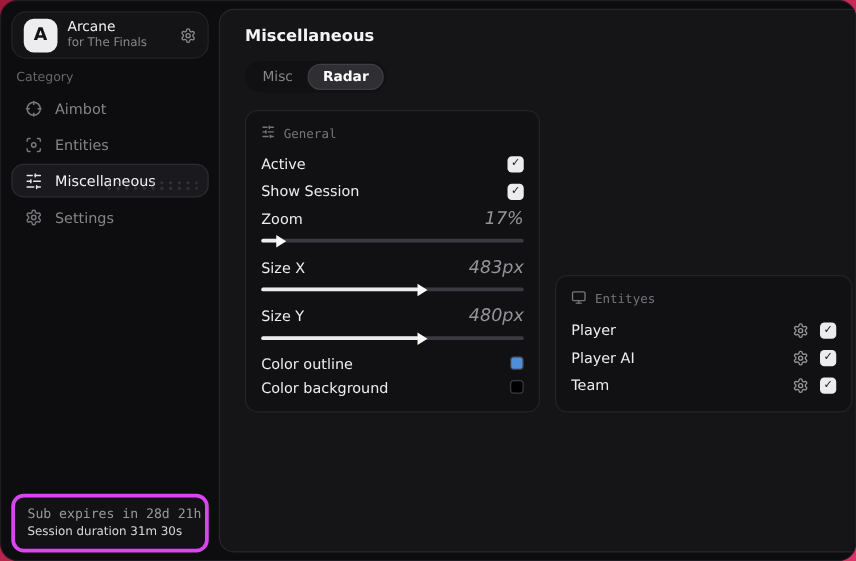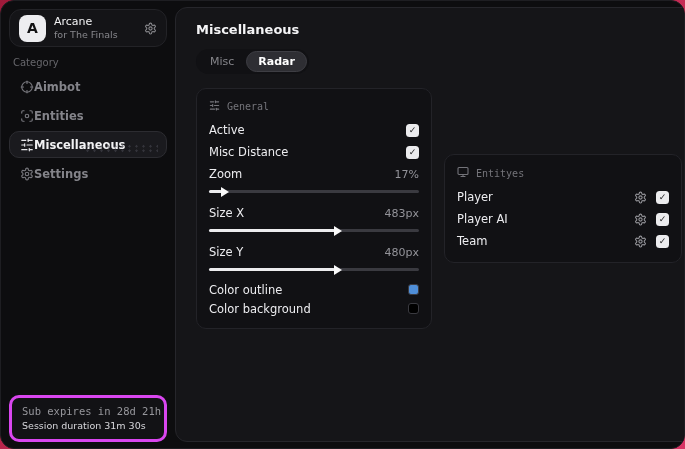--- a/index.html
+++ b/index.html
@@ -29,23 +29,23 @@
     color:#121214; font-weight:bold; font-size:14px;
     display:flex; align-items:center; justify-content:center; flex:none;
   }
   .brand-text { line-height:1.25; }
   .brand-title { font-size:11px; font-weight:normal; color:#f2f2f4; }
   .brand-sub { font-size:9.5px; color:#87878c; }
   .brand-gear { margin-left:auto; color:#8a8a8e; display:flex; }
   .category { font-size:10px; color:#66666b; margin:10px 0 5px 12px; }
   .nav { display:flex; flex-direction:column; gap:2px; padding:0 8px; }
   .nav-item {
-    display:flex; align-items:center; height:27px; padding:0 10px;
+    display:flex; align-items:center; gap:10px; height:27px; padding:0 10px;
     border-radius:10px; color:#84848a; font-size:11.5px;
-    border:1px solid transparent; cursor:pointer;font-weight:bold;
+    border:1px solid transparent; cursor:pointer;
   }
   .nav-item .nicon { display:flex; color:#77777d; }
   .nav-item.active { background:#1a1a1e; border-color:#2c2c31; color:#f2f2f4; position:relative; overflow:hidden; }
   .nav-item.active .nicon { color:#e8e8ec; }
   .nav-item.active::after {
     content:""; position:absolute; right:8px; bottom:4px; width:74px; height:9px;
     background-image:radial-gradient(circle,#4a4a52 1px,transparent 1.3px);
     background-size:7px 4.5px; opacity:.55;
   }
   .sub-card {
@@ -58,33 +58,33 @@
   
   .main {
     flex:1; margin:6px 6px 6px 0;
     background:#151518; border:1px solid #26262b; border-radius:12px;
     padding:14px 20px;
   }
   .page-title { font-size:13px; font-weight:bold; color:#f4f4f6; }
   .tabs { display:inline-flex; align-items:center; background:#111114; border-radius:999px; padding:2px; margin-top:12px; }
   .tab { padding:3px 11px; font-size:11px; color:#85858a; border-radius:999px; border:1px solid transparent; cursor:pointer; }
   .tab.active { background:#2e2e33; border-color:#3e3e44; color:#ffffff; font-weight:bold; }
-  .panels { display:flex; gap:12px; margin-top:14px; align-items:center; }
+  .panels { display:flex; gap:12px; margin-top:14px; align-items:flex-end; }
   .panel { background:#111114; border:1px solid #232328; border-radius:10px; padding:9px 12px 10px; }
   .panel-general { width:236px; }
   .panel-entities { width:238px; }
   .panel-head {
     display:flex; align-items:center; gap:7px; margin:2px 0 6px;
     color:#74747a; font-family:"DejaVu Sans Mono","Liberation Mono",monospace; font-size:10px;
   }
   .panel-head svg { flex:none; }
   .row { display:flex; align-items:center; justify-content:space-between; height:22px; }
   .row.compact { height:19px; }
   .row-label { font-size:11.5px; color:#ededf0; }
-  .row-value { font-size:11px; color:#94949a; }
+  .row-value { font-size:14px; color:#94949a;font-style:italic; }
   .checkbox {
     width:13px; height:13px; background:#ececee; border-radius:3.5px;
     display:flex; align-items:center; justify-content:center;
     font-size:9px; color:#1a1a1c; font-weight:bold; cursor:pointer; flex:none;
   }
   .slider { position:relative; height:3px; background:#3a3a40; border-radius:2px; margin:5px 0 9px; cursor:pointer; }
   .slider-fill { position:absolute; left:0; top:0; height:3px; background:#ececee; border-radius:2px; }
   .slider-fill::after {
     content:""; position:absolute; right:-7px; top:-3.5px;
     border-left:8px solid #fafafa; border-top:5px solid transparent; border-bottom:5px solid transparent;
@@ -202,21 +202,21 @@
           </span>
           <span>General</span>
         </div>
 
         <div class="row">
           <span class="row-label">Active</span>
           <span class="checkbox">✓</span>
         </div>
 
         <div class="row">
-          <span class="row-label">Misc Distance</span>
+          <span class="row-label">Show Session</span>
           <span class="checkbox">✓</span>
         </div>
 
         <div class="row">
           <span class="row-label">Zoom</span>
           <span class="row-value">17%</span>
         </div>
         <div class="slider">
           <div class="slider-fill" style="width: 6%;"></div>
         </div>

